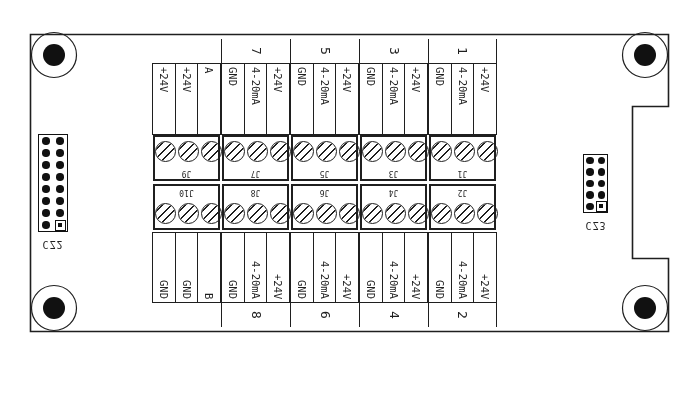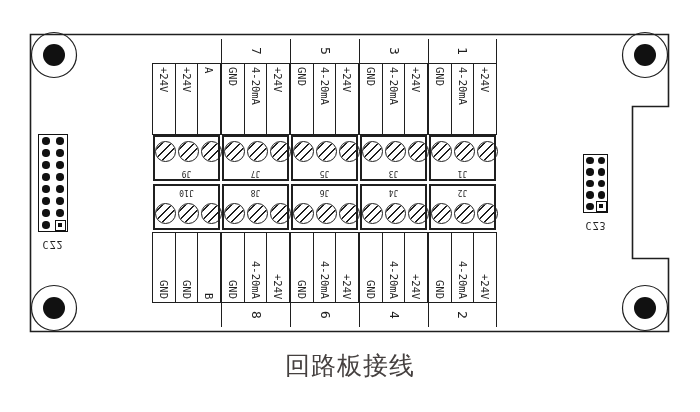--- a/index.html
+++ b/index.html
@@ -296,14 +296,13 @@
         </div>
         <div class="cell">
           <span class="vtext">+24V</span>
         </div>
       </div>
       <div class="numcell abs" style="left: 428px; top: 303px; width: 69px; height: 24px; position: absolute; box-sizing: border-box; border-left: 1.4px solid rgb(31, 31, 31); border-right: 1.4px solid rgb(31, 31, 31);">
         <span class="num">2</span>
       </div>
     </div>
 
-  <div class="abs title" style="left:230px;top:349px;width:240px;">回路板接线</div>
 </div>
 
 </body></html>

